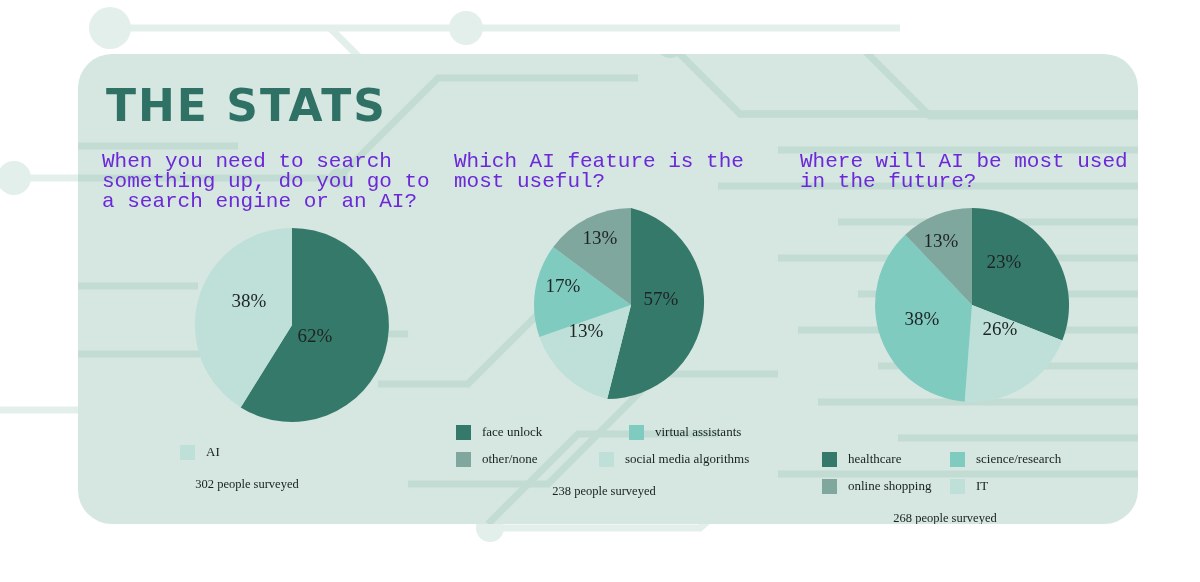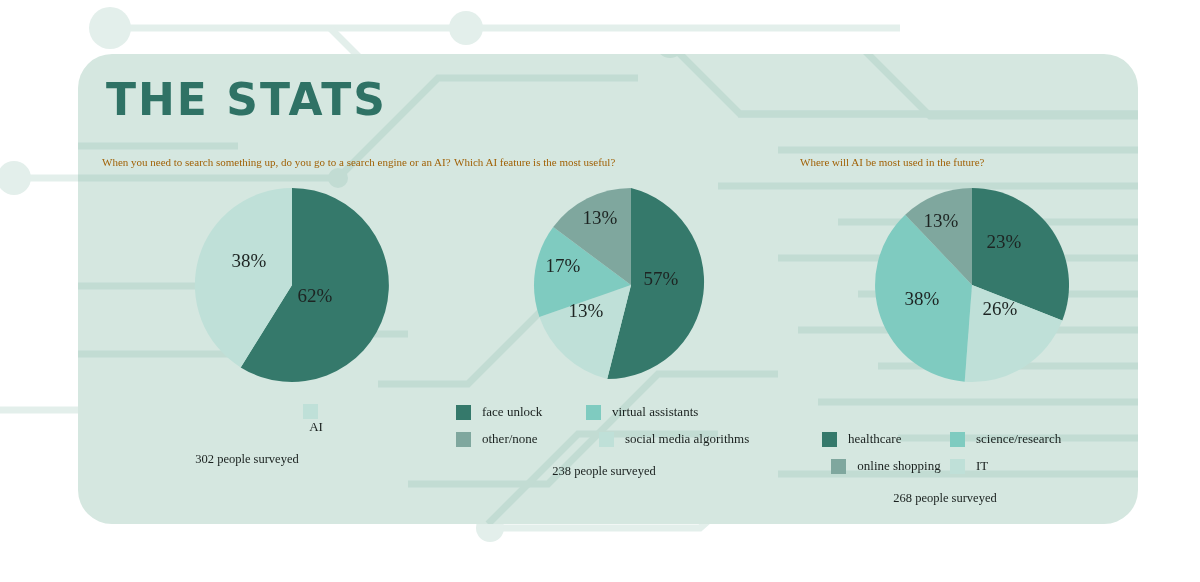--- a/index.html
+++ b/index.html
@@ -12,34 +12,34 @@
   }
   #bg-traces{position:absolute;left:0;top:0;width:1200px;height:582px;}
   .card{
     position:absolute;left:78px;top:54px;width:1060px;height:470px;
     background:#d5e7e0;border-radius:34px;overflow:hidden;
   }
   .card-traces{position:absolute;left:0;top:0;width:1060px;height:470px;}
   .card-inner{position:absolute;left:0;top:0;width:1060px;height:470px;}
 
   .stats-title{
-    position:absolute;left:28px;top:20px;
+    position:absolute;left:28px;top:26px;
     font-family:"DejaVu Sans", sans-serif;
     font-weight:bold;font-size:44px;letter-spacing:2px;
     color:#2f7265;
   }
 
   .col{position:absolute;top:98px;width:350px;}
   .col-1{left:24px;}
   .col-2{left:376px;}
   .col-3{left:722px;}
 
   .question{
-    font-family:Liberation Serif, serif;
-    font-size:11px;line-height:20px;color:#a16207;
+    font-family:Liberation Mono, monospace;
+    font-size:21px;line-height:20px;color:#6d28d9;
     text-align:left;
   }
   .col-2 .question,.col-3 .question{text-align:left;}
 
   .pie-wrap{position:relative;height:210px;margin-top:8px;}
   .pie-wrap svg{display:block;}
 
   .legend{margin-top:14px;display:flex;flex-wrap:wrap;}
   .legend-item{display:flex;align-items:center;margin-bottom:11px;}
   .sw{width:15px;height:15px;display:inline-block;margin-right:11px;flex:none;}
@@ -122,21 +122,21 @@
 
           <g transform="translate(190,105)">
             <path d="M0 0 L 0 -97 A 97 97 0 1 1 -51.3 82.4 Z" fill="#35796b"></path>
             <path d="M0 0 L -51.3 82.4 A 97 97 0 0 1 0 -97 Z" fill="#bfe0d8"></path>
           </g>
           <text class="pct" x="213" y="122" text-anchor="middle">62%</text>
           <text class="pct" x="147" y="87" text-anchor="middle">38%</text>
         </svg>
       </div>
       <div class="legend" style="padding-left:78px;">
-        <div class="legend-item" style="width:100%;flex-direction:column;">
+        <div class="legend-item" style="width:100%;">
           <span class="sw" style="background:#bfe0d8"></span>
           <span class="legend-label">AI</span>
         </div>
       </div>
       <div class="surveyed" style="width:290px;">302 people surveyed</div>
     </div>
 
     <div class="col col-2">
       <div class="question">Which AI feature is the most useful?</div>
       <div class="pie-wrap">
@@ -148,21 +148,21 @@
             <path d="M0 0 L -91.6 31.9 A 97 97 0 0 1 -77.8 -57.9 Z" fill="#7fcbc0"></path>
             <path d="M0 0 L -77.8 -57.9 A 97 97 0 0 1 0 -97 Z" fill="#7fa79e"></path>
           </g>
           <text class="pct" x="207" y="105" text-anchor="middle">57%</text>
           <text class="pct" x="132" y="137" text-anchor="middle">13%</text>
           <text class="pct" x="109" y="92" text-anchor="middle">17%</text>
           <text class="pct" x="146" y="44" text-anchor="middle">13%</text>
         </svg>
       </div>
       <div class="legend" style="padding-left:2px;">
-        <div class="legend-item" style="width:130px;">
+        <div class="legend-item" style="width:173px;">
           <span class="sw" style="background:#35796b"></span>
           <span class="legend-label">face unlock</span>
         </div>
         <div class="legend-item">
           <span class="sw" style="background:#7fcbc0"></span>
           <span class="legend-label">virtual assistants</span>
         </div>
         <div class="legend-item" style="width:143px;">
           <span class="sw" style="background:#7fa79e"></span>
           <span class="legend-label">other/none</span>
@@ -194,21 +194,21 @@
       </div>
       <div class="legend" style="padding-left:22px;margin-top:41px;">
         <div class="legend-item" style="width:128px;">
           <span class="sw" style="background:#35796b"></span>
           <span class="legend-label">healthcare</span>
         </div>
         <div class="legend-item">
           <span class="sw" style="background:#7fcbc0"></span>
           <span class="legend-label">science/research</span>
         </div>
-        <div class="legend-item" style="width:128px;justify-content:center;">
+        <div class="legend-item" style="width:128px;">
           <span class="sw" style="background:#7fa79e"></span>
           <span class="legend-label">online shopping</span>
         </div>
         <div class="legend-item">
           <span class="sw" style="background:#bfe0d8"></span>
           <span class="legend-label">IT</span>
         </div>
       </div>
       <div class="surveyed" style="width:290px;text-align:center;">268 people surveyed</div>
     </div>

